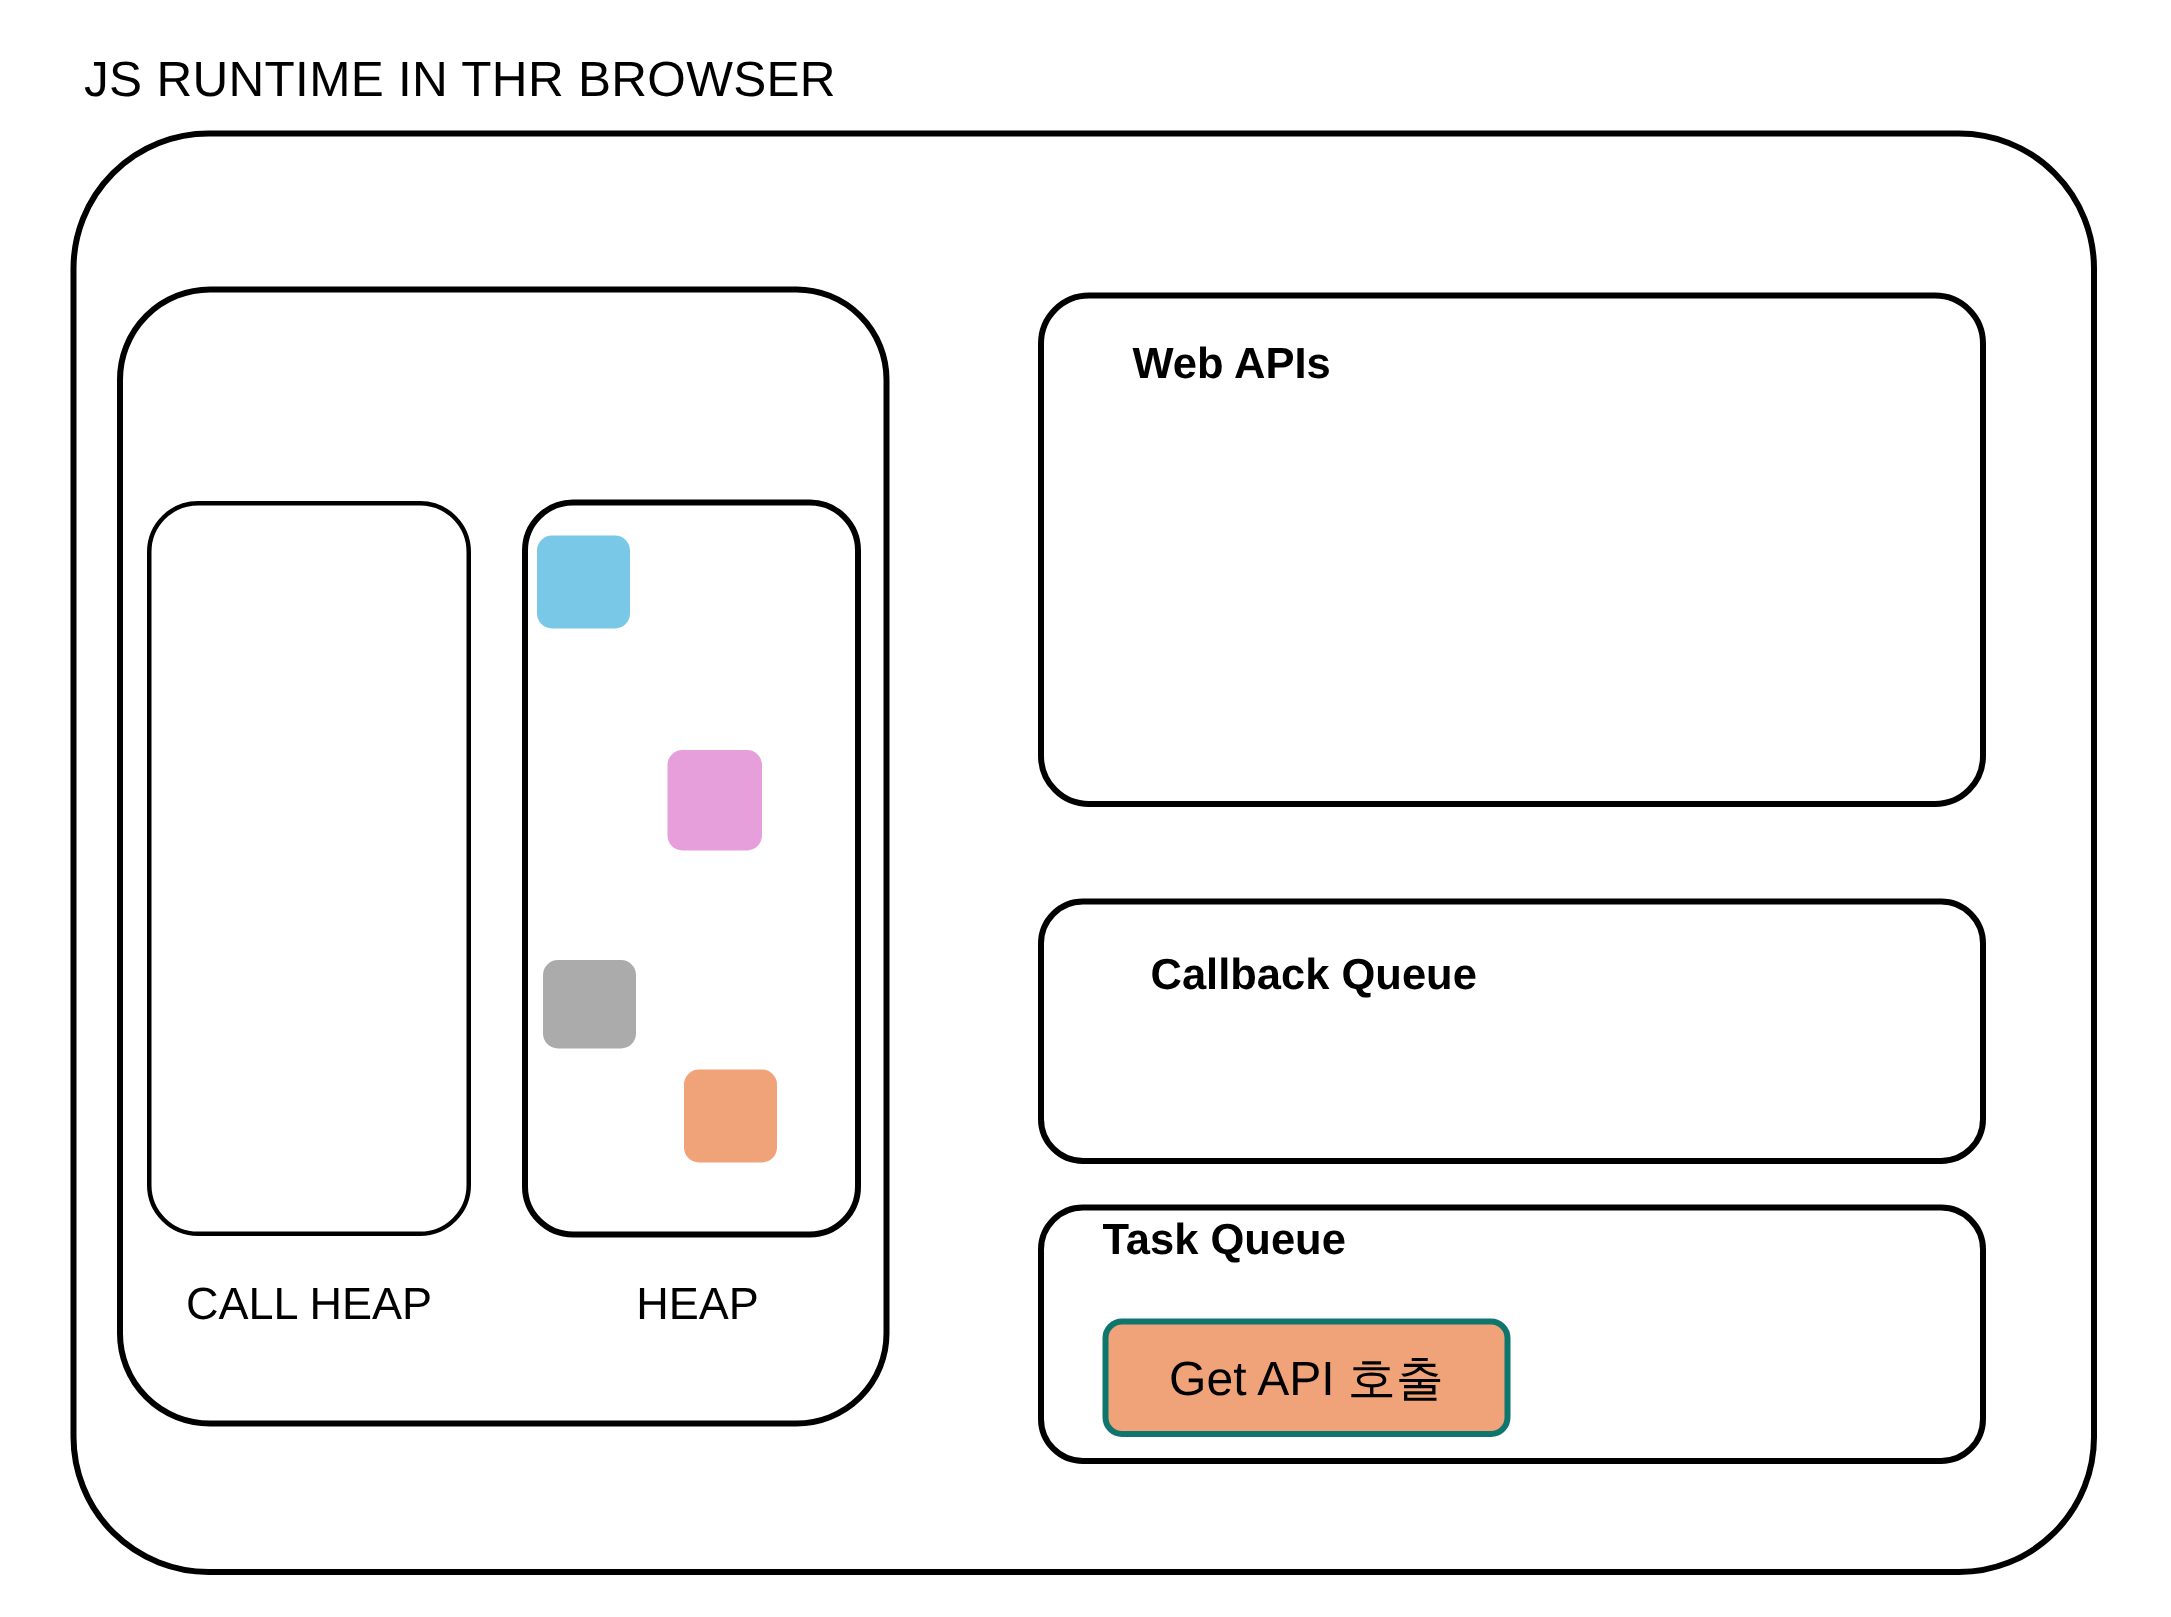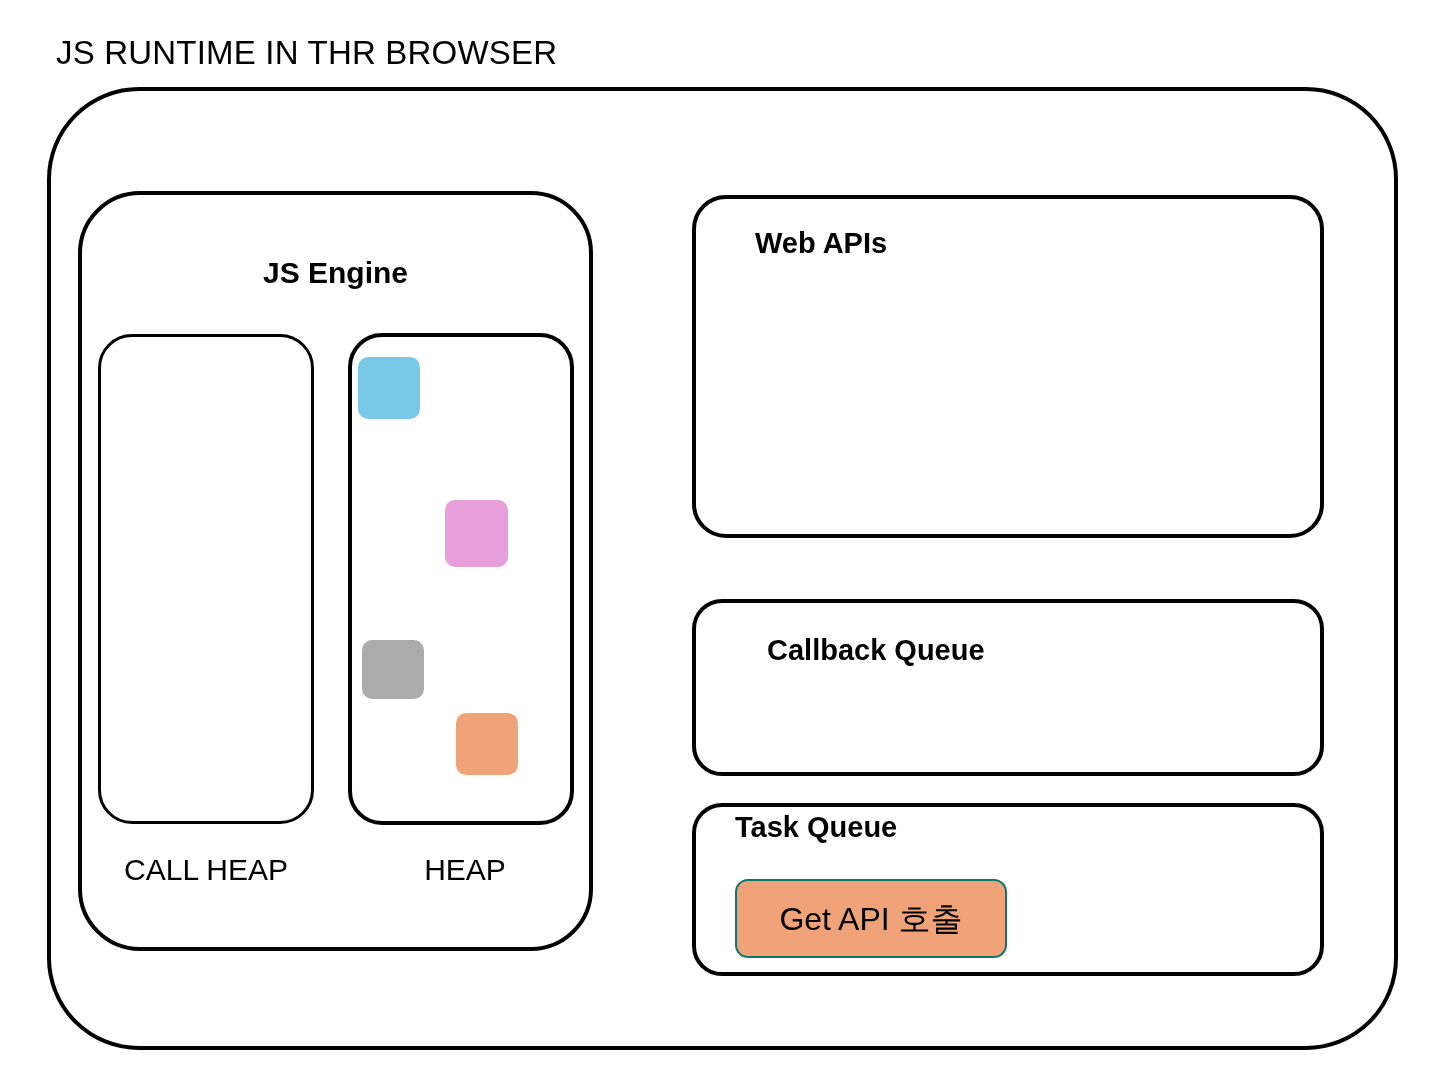--- a/index.html
+++ b/index.html
@@ -142,21 +142,21 @@
   .callback-title { left: 735px; top: 635px; margin-left: 32px; }
   .taskqueue-title{ left: 735px; top: 812px; }
 
   .task-chip {
     position: absolute;
     left: 735px;
     top: 879px;
     width: 272px;
     height: 79px;
     box-sizing: border-box;
-    border: 2px solid #0f766e;
+    border: 4px solid #0f766e;
     border-radius: 13px;
     display: flex;
     align-items: center;
     justify-content: center;
     font-size: 32px;
     font-weight: normal;
     line-height: 1;
     white-space: nowrap;
   }
 </style>
@@ -164,21 +164,20 @@
 <body>
 
 <div id="canvas">
 
   <div class="page-title">JS RUNTIME IN THR BROWSER</div>
 
   <div class="box runtime-container"></div>
 
   <div class="box js-engine-panel"></div>
 
-  <div class="js-engine-title">JS Engine</div>
 
   <div class="box call-stack-box"></div>
   <div class="stack-label">CALL HEAP</div>
 
   <div class="box heap-box" id="heap-box"></div>
   <div class="heap-label">HEAP</div>
 
   <div id="heap-blocks-layer">
       <div class="heap-block" style="left: 358px; top: 357px; width: 62px; height: 62px; background: rgb(121, 200, 232);"></div>
       <div class="heap-block" style="left: 445px; top: 500px; width: 63px; height: 67px; background: rgb(231, 159, 220);"></div>

